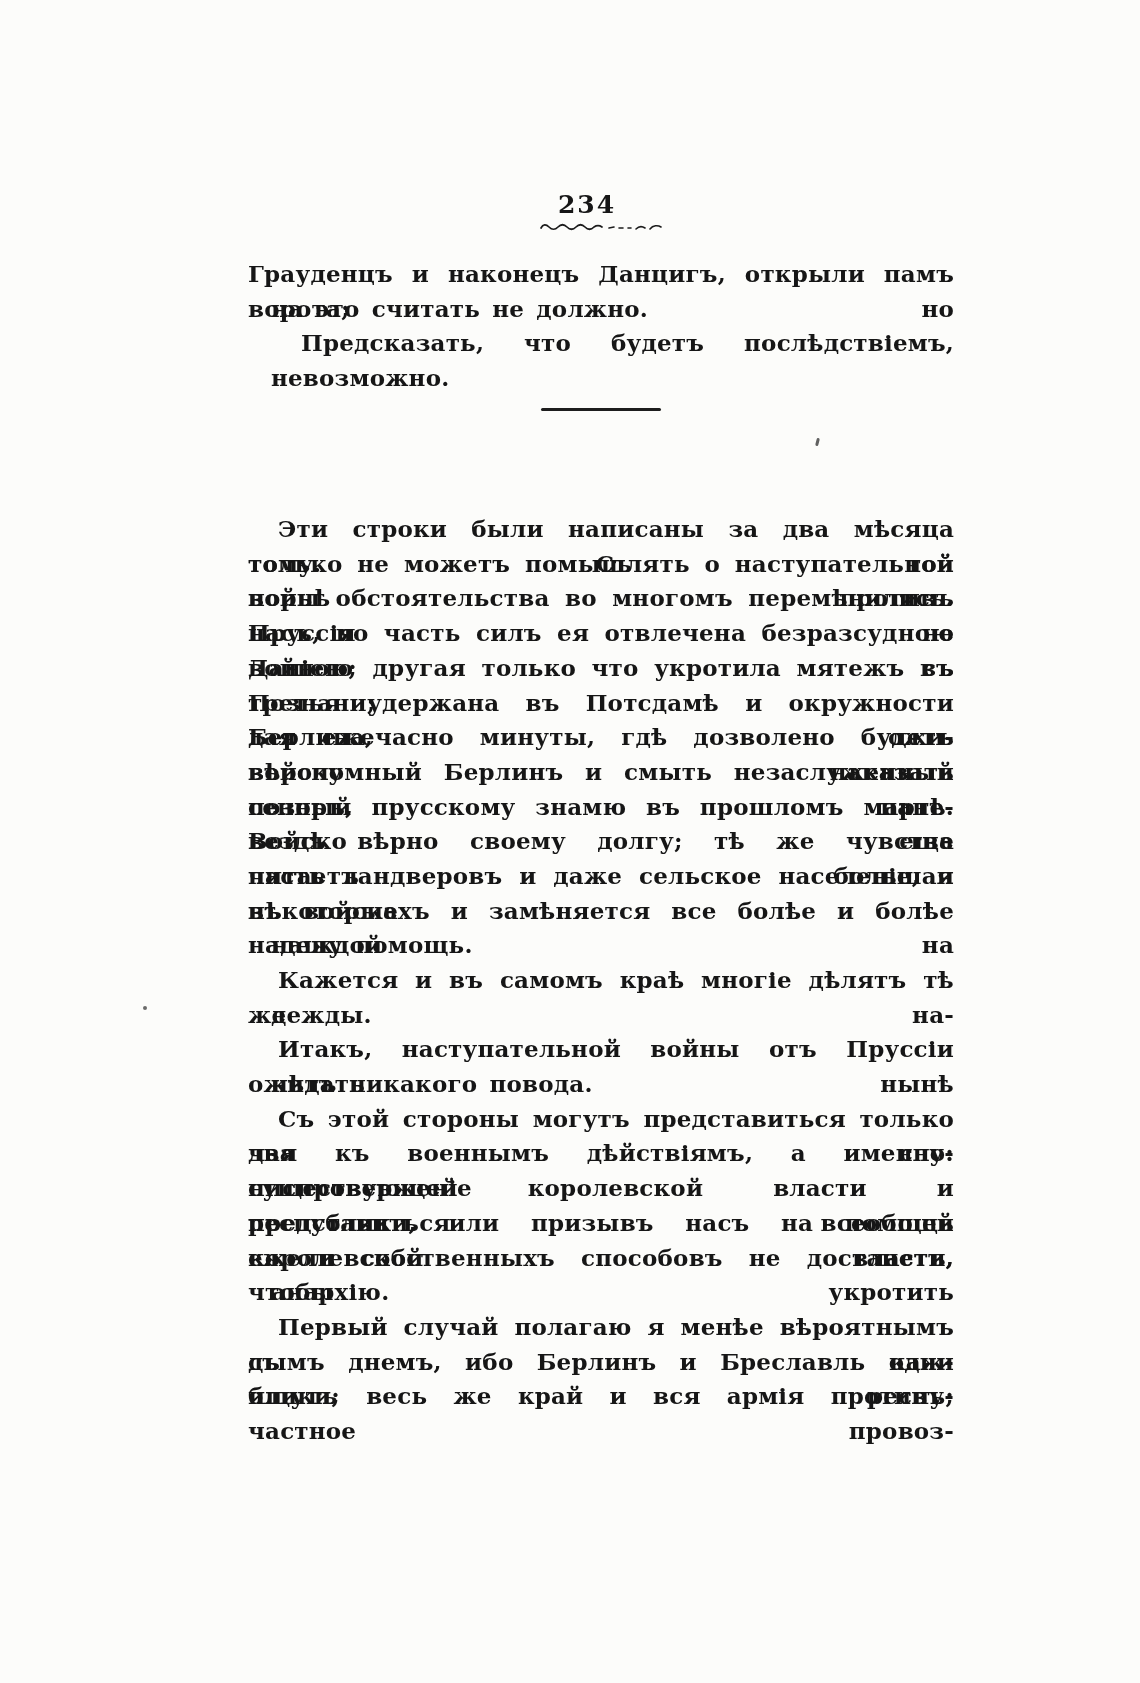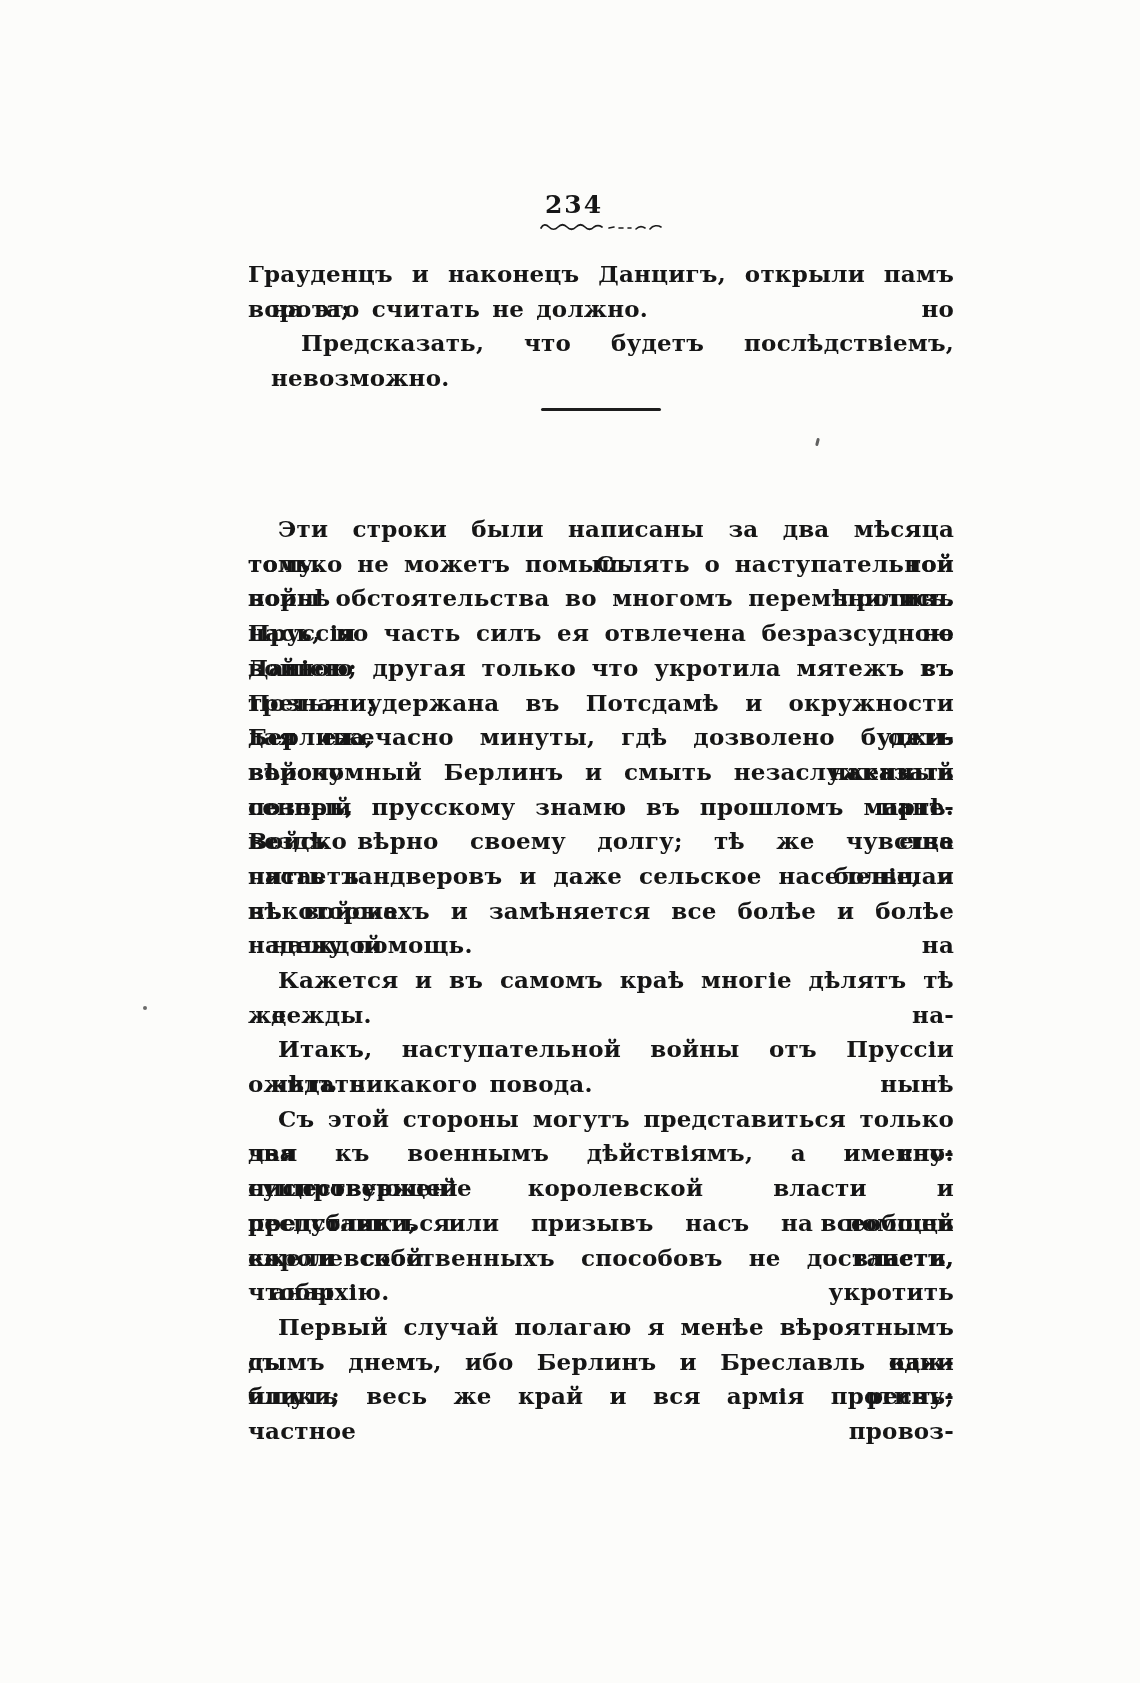--- a/index.html
+++ b/index.html
@@ -14,21 +14,21 @@
     background: #fcfcfa;
     font-family: "DejaVu Serif", serif;
   }
   .scan-page {
     position: absolute;
     inset: 0;
   }
   .page-header {
     position: absolute;
     top: 192px;
-    left: 514px;
+    left: 527px;
     width: 120px;
     text-align: center;
   }
   .page-number {
     font-size: 25px;
     font-weight: bold;
     letter-spacing: 2px;
     color: #161616;
     line-height: 26px;
   }

